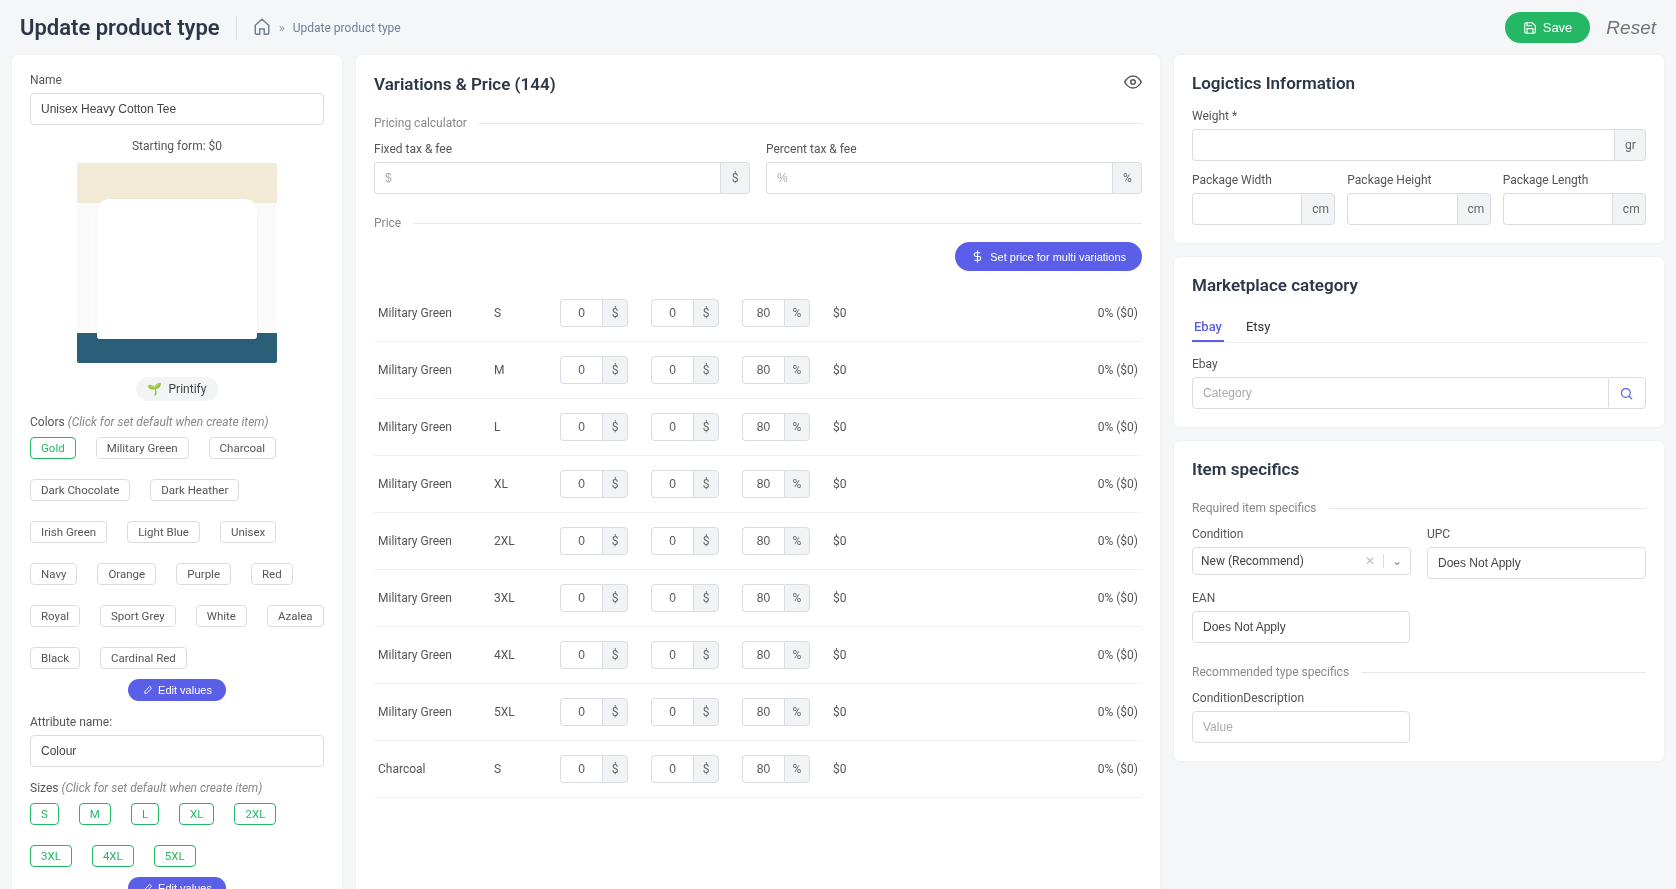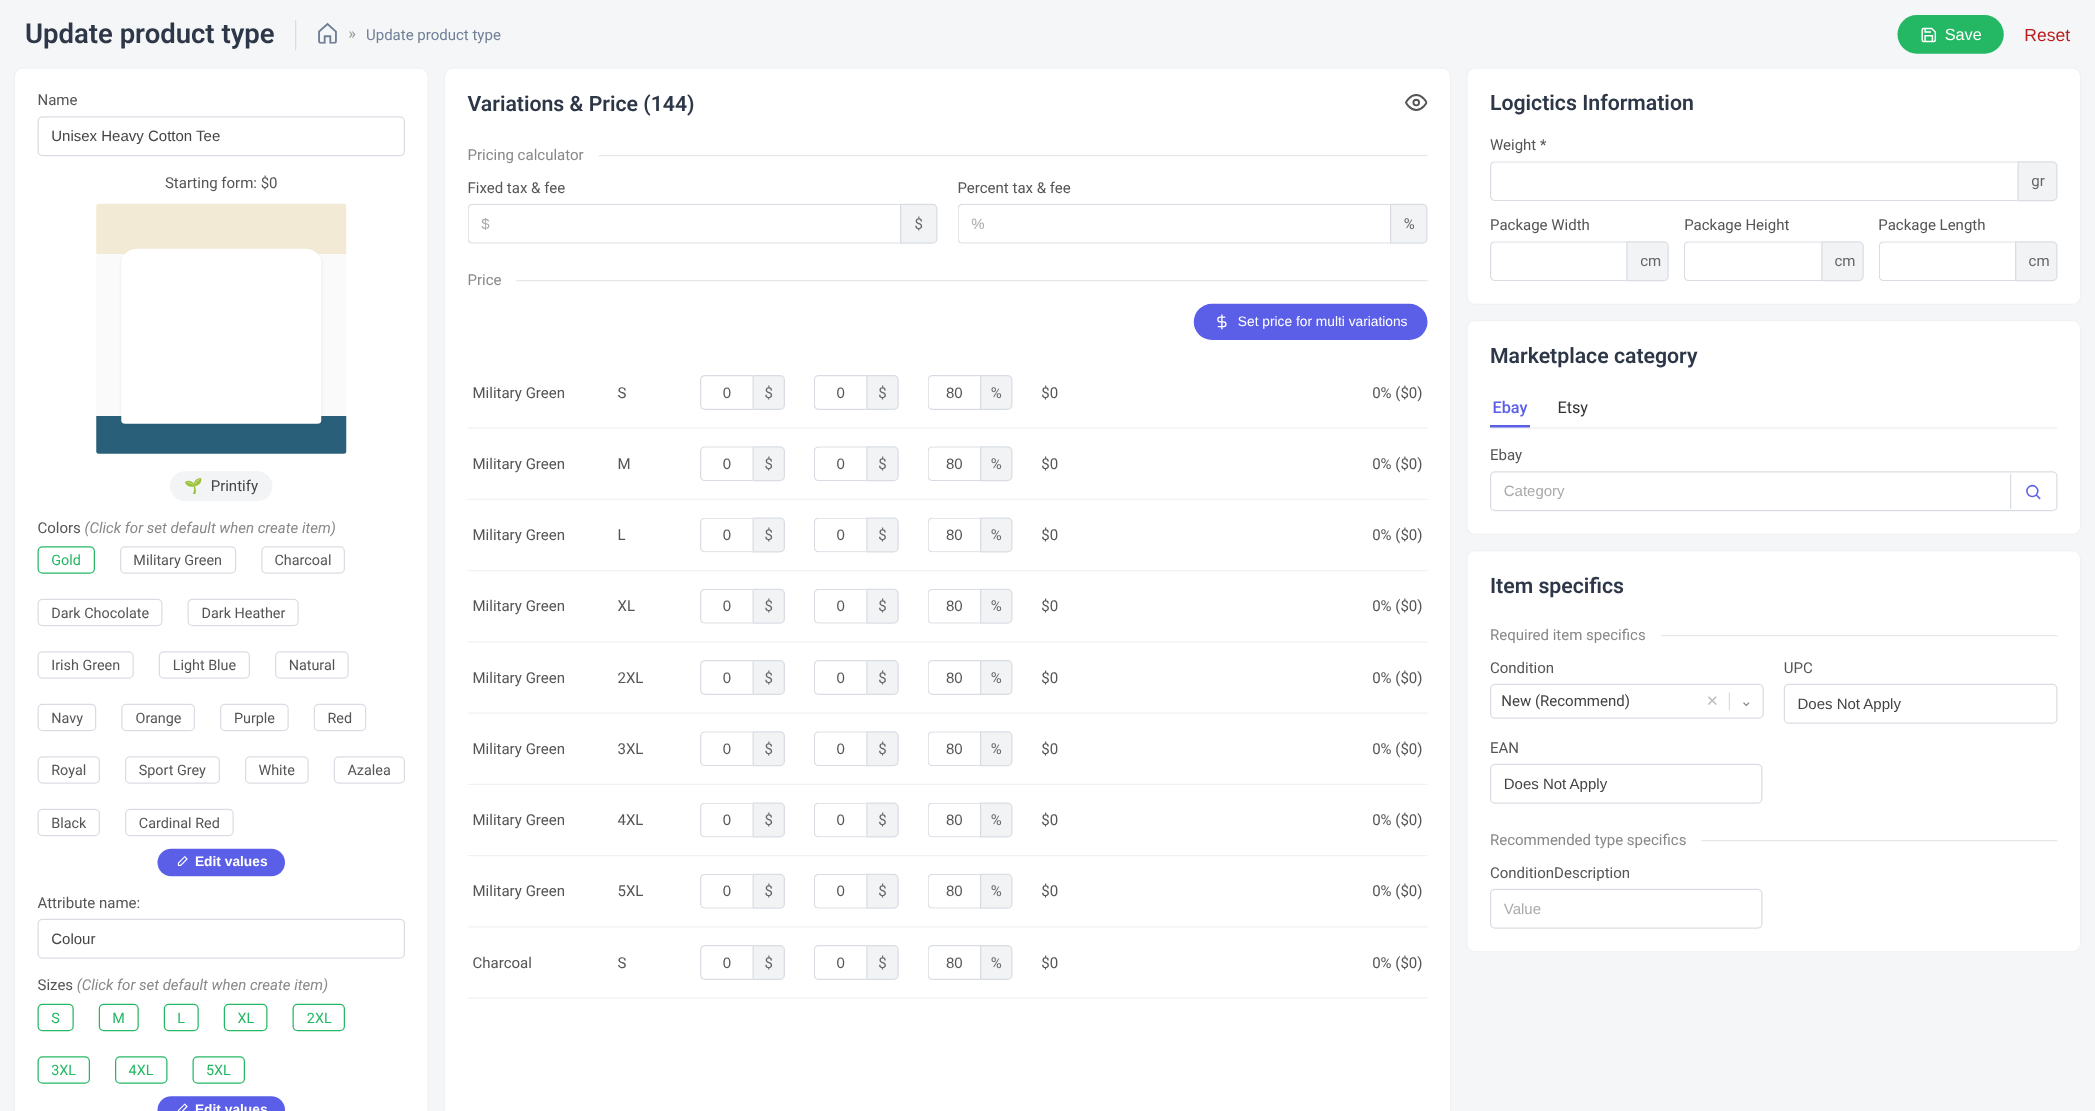--- a/index.html
+++ b/index.html
@@ -5,38 +5,38 @@
 * { box-sizing: border-box; margin: 0; padding: 0; }
 body { font-family: -apple-system, BlinkMacSystemFont, "Segoe UI", Roboto, sans-serif; background: #f5f6f8; color: #3a3a3a; font-size: 13px; }
 .header { display: flex; align-items: center; padding: 12px 20px; }
 .page-title { font-size: 22px; font-weight: 600; color: #2d3748; }
 .divider-v { width: 1px; height: 24px; background: #ddd; margin: 0 16px; }
 .home-icon { width: 18px; height: 18px; stroke: #718096; }
 .crumb-sep { color: #999; margin: 0 8px; }
 .crumb { color: #718096; font-size: 12px; }
 .header-right { margin-left: auto; display: flex; align-items: center; gap: 16px; }
 .btn-save { background: #24b864; color: #fff; border: none; border-radius: 20px; padding: 8px 18px; font-size: 13px; display: inline-flex; align-items: center; gap: 6px; cursor: pointer; }
-.btn-reset { background: none; border: none; color: #b91c1c; font-size: 14px; cursor: pointer; }
+.btn-reset { background: none; border: none; color: #737373; font-size: 19px; cursor: pointer; font-style: italic; }
 .layout { display: grid; grid-template-columns: 330px 1fr 490px; gap: 14px; padding: 0 12px 20px 12px; }
 .card { background: #fff; border-radius: 6px; padding: 18px; box-shadow: 0 0 0 1px rgba(0,0,0,0.02); }
 .label { font-size: 12px; color: #555; margin-bottom: 6px; display: block; }
 .input { width: 100%; border: 1px solid #d9dde3; border-radius: 4px; padding: 8px 10px; font-size: 12px; color: #444; }
 .input::placeholder { color: #aaa; }
 .starting { text-align: center; font-size: 12px; color: #555; margin: 14px 0 10px; }
 .prod-img { width: 200px; height: 200px; margin: 0 auto 14px; position: relative; }
 .tshirt-bg { width: 100%; height: 100%; background: linear-gradient(180deg,#f3ead5 0,#f3ead5 20%,#fafafa 20%,#fafafa 85%,#2a5f7a 85%); border-radius:2px; position:relative; overflow:hidden;}
 .tshirt-shape{position:absolute;inset:18% 10% 12% 10%;background:#fff;border-radius:8% 8% 2% 2%;box-shadow:0 1px 3px rgba(0,0,0,.06);}
 .printify-chip { display: inline-flex; align-items: center; gap: 6px; background: #f2f4f6; border-radius: 16px; padding: 5px 12px; font-size: 12px; color: #444; margin: 0 auto; }
 .center { text-align: center; }
 .hint { font-size: 12px; color: #555; margin-top: 14px; }
 .hint em { font-style: italic; color: #888; }
 .tags { display: flex; flex-wrap: wrap; gap: 20px; margin-top: 8px; }
 .tag { border: 1px solid #d9dde3; border-radius: 4px; padding: 3px 10px; font-size: 11.5px; color: #555; cursor: pointer; }
 .tag.sel { border-color: #24b864; color: #24b864; }
-.btn-edit { background: #5b5fe8; color: #fff; border: none; border-radius: 20px; padding: 5px 14px; font-size: 11px; display: inline-flex; align-items: flex-start; gap: 5px; cursor: pointer; margin: 10px auto 0; font-weight: bold; }
+.btn-edit { background: #5b5fe8; color: #fff; border: none; border-radius: 20px; padding: 5px 14px; font-size: 11px; display: inline-flex; align-items: center; gap: 5px; cursor: pointer; margin: 10px auto 0; }
 .section-title { font-size: 17px; font-weight: 600; color: #2d3748; }
 .panel-head { display: flex; align-items: center; justify-content: space-between; }
 .eye-icon { width: 18px; height: 18px; stroke: #555; }
 .fieldset-label { font-size: 12px; color: #888; display: flex; align-items: center; margin: 22px 0 12px; }
 .fieldset-label::after { content: ""; flex: 1; height: 1px; background: #e6e8eb; margin-left: 12px; }
 .row2 { display: grid; grid-template-columns: 1fr 1fr; gap: 16px; }
 .input-grp { display: flex; }
 .input-grp .input { border-radius: 4px 0 0 4px; border-right: none; }
 .input-suffix { border: 1px solid #d9dde3; background: #f1f3f5; padding: 8px 10px; border-radius: 0 4px 4px 0; font-size: 12px; color: #666; min-width: 30px; text-align: center; }
 .btn-multi { background: #5b5fe8; color: #fff; border: none; border-radius: 20px; padding: 8px 16px; font-size: 11px; display: inline-flex; align-items: center; gap: 6px; cursor: pointer; float: right; }
@@ -109,21 +109,21 @@
       <span>Colors</span> <em>(Click for set default when create item)</em>
     </div>
     <div class="tags" id="color-tags">
         <span class="tag sel">Gold</span>
         <span class="tag">Military Green</span>
         <span class="tag">Charcoal</span>
         <span class="tag">Dark Chocolate</span>
         <span class="tag">Dark Heather</span>
         <span class="tag">Irish Green</span>
         <span class="tag">Light Blue</span>
-        <span class="tag">Natural</span>
+        <span class="tag">Unisex</span>
         <span class="tag">Navy</span>
         <span class="tag">Orange</span>
         <span class="tag">Purple</span>
         <span class="tag">Red</span>
         <span class="tag">Royal</span>
         <span class="tag">Sport Grey</span>
         <span class="tag">White</span>
         <span class="tag">Azalea</span>
         <span class="tag">Black</span>
         <span class="tag">Cardinal Red</span>

